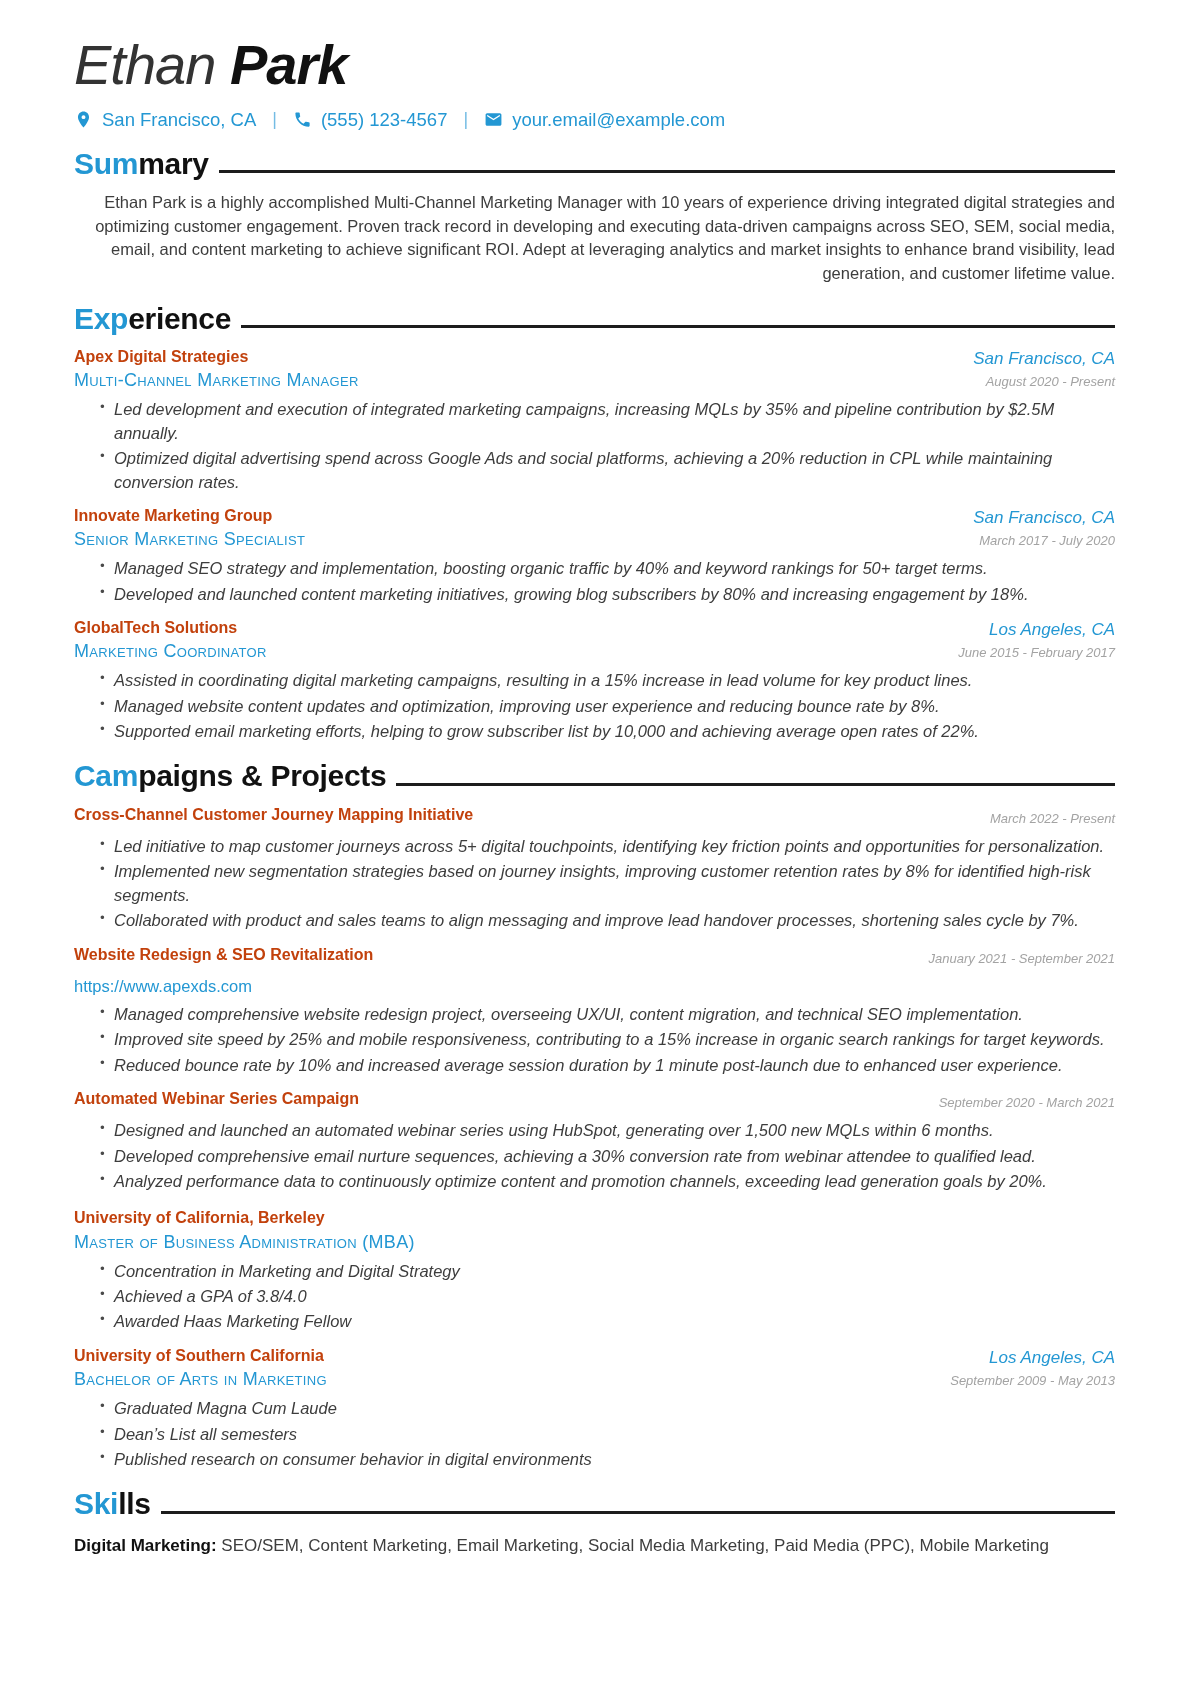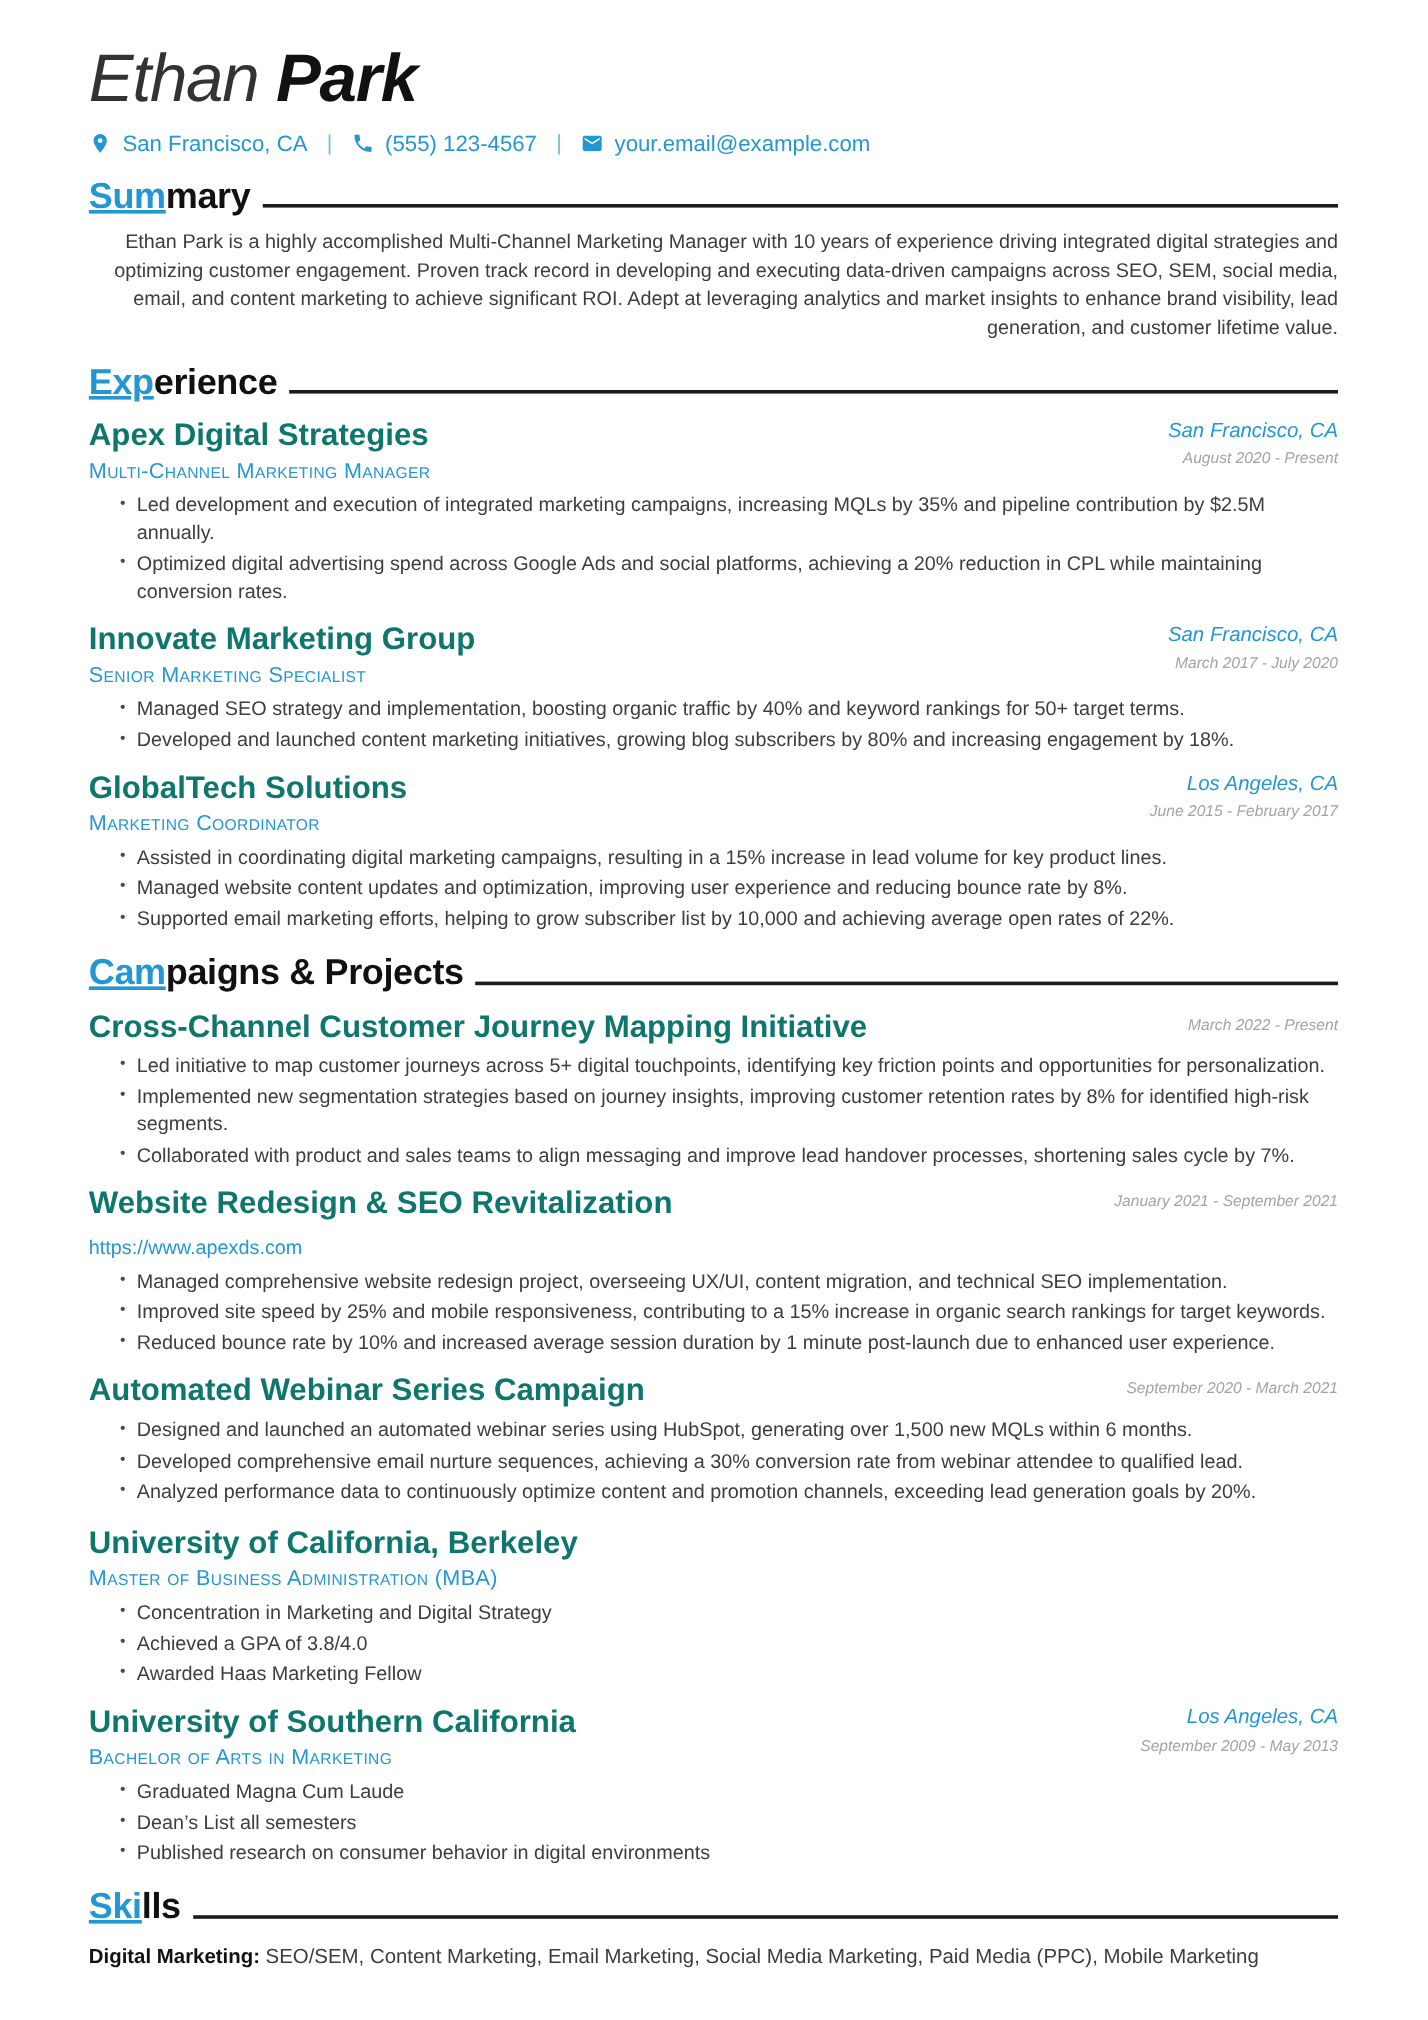--- a/index.html
+++ b/index.html
@@ -16,36 +16,36 @@
   .name .last { font-weight:800; color:var(--ink); }
   .contact { display:flex; align-items:center; margin-top:12px; color:var(--accent); font-size:18.5px; }
   .contact .item { display:flex; align-items:center; gap:9px; }
   .contact .icon { display:inline-flex; }
   .contact .icon svg { width:19px; height:19px; fill:var(--accent); }
   .contact .sep { color:var(--accent-soft); margin:0 16px; font-size:18px; }
 
   
   .section { margin-top:16px; }
   .sec-title { display:flex; align-items:flex-end; margin:0; font-size:30px; line-height:1.12; color:var(--ink); font-weight:800; letter-spacing:-0.3px; }
-  .sec-title .accent { color:var(--accent);text-decoration:underline; }
+  .sec-title .accent { color:var(--accent); }
   .sec-title .rule { flex:1; height:3px; background:var(--rule); margin:0 0 7px 10px; }
 
   .summary-text { margin-top:11px; font-size:16.5px; line-height:1.42; color:var(--body);text-align:right; }
 
   .entry { margin-top:13px; }
   .entry-head { display:flex; justify-content:space-between; align-items:flex-start; }
   .entry-left { max-width:760px; }
-  .entry-title { font-size:26px; font-weight:800; color:#0f766e; line-height:1.15; }
+  .entry-title { font-size:16px; font-weight:800; color:#c2410c; line-height:1.15; }
   .entry-subtitle { margin-top:5px; font-variant:small-caps; color:var(--accent); font-size:18px; letter-spacing:0.3px; line-height:1.1; }
   .entry-link { display:inline-block; margin-top:13px; color:var(--accent); font-size:16.5px; text-decoration:none; }
   .entry-right { text-align:right; max-width:205px; flex-shrink:0; }
   .entry-location { color:var(--accent); font-style:italic; font-size:17px; line-height:1.25; }
   .entry-date { color:var(--muted); font-style:italic; font-size:13px; margin-top:5px; line-height:1.3; }
 
-  .bullets { margin:7px 0 0; padding:0 0 0 26px; list-style:none; }
+  .bullets { margin:7px 0 0; padding:0 0 0 26px; list-style:none;font-style:italic; }
   .bullets li { position:relative; padding-left:14px; font-size:16.5px; line-height:1.42; color:var(--body); margin-top:2px; }
   .bullets li::before { content:"•"; position:absolute; left:0; top:0; color:#4a4a4a; font-size:13px; line-height:inherit; }
 
   .skills-line { margin-top:13px; font-size:17px; line-height:1.4; color:var(--body); }
   .skill-label { font-weight:800; color:var(--ink); }
 </style>
 </head>
 <body>
 
 <div class="page">

